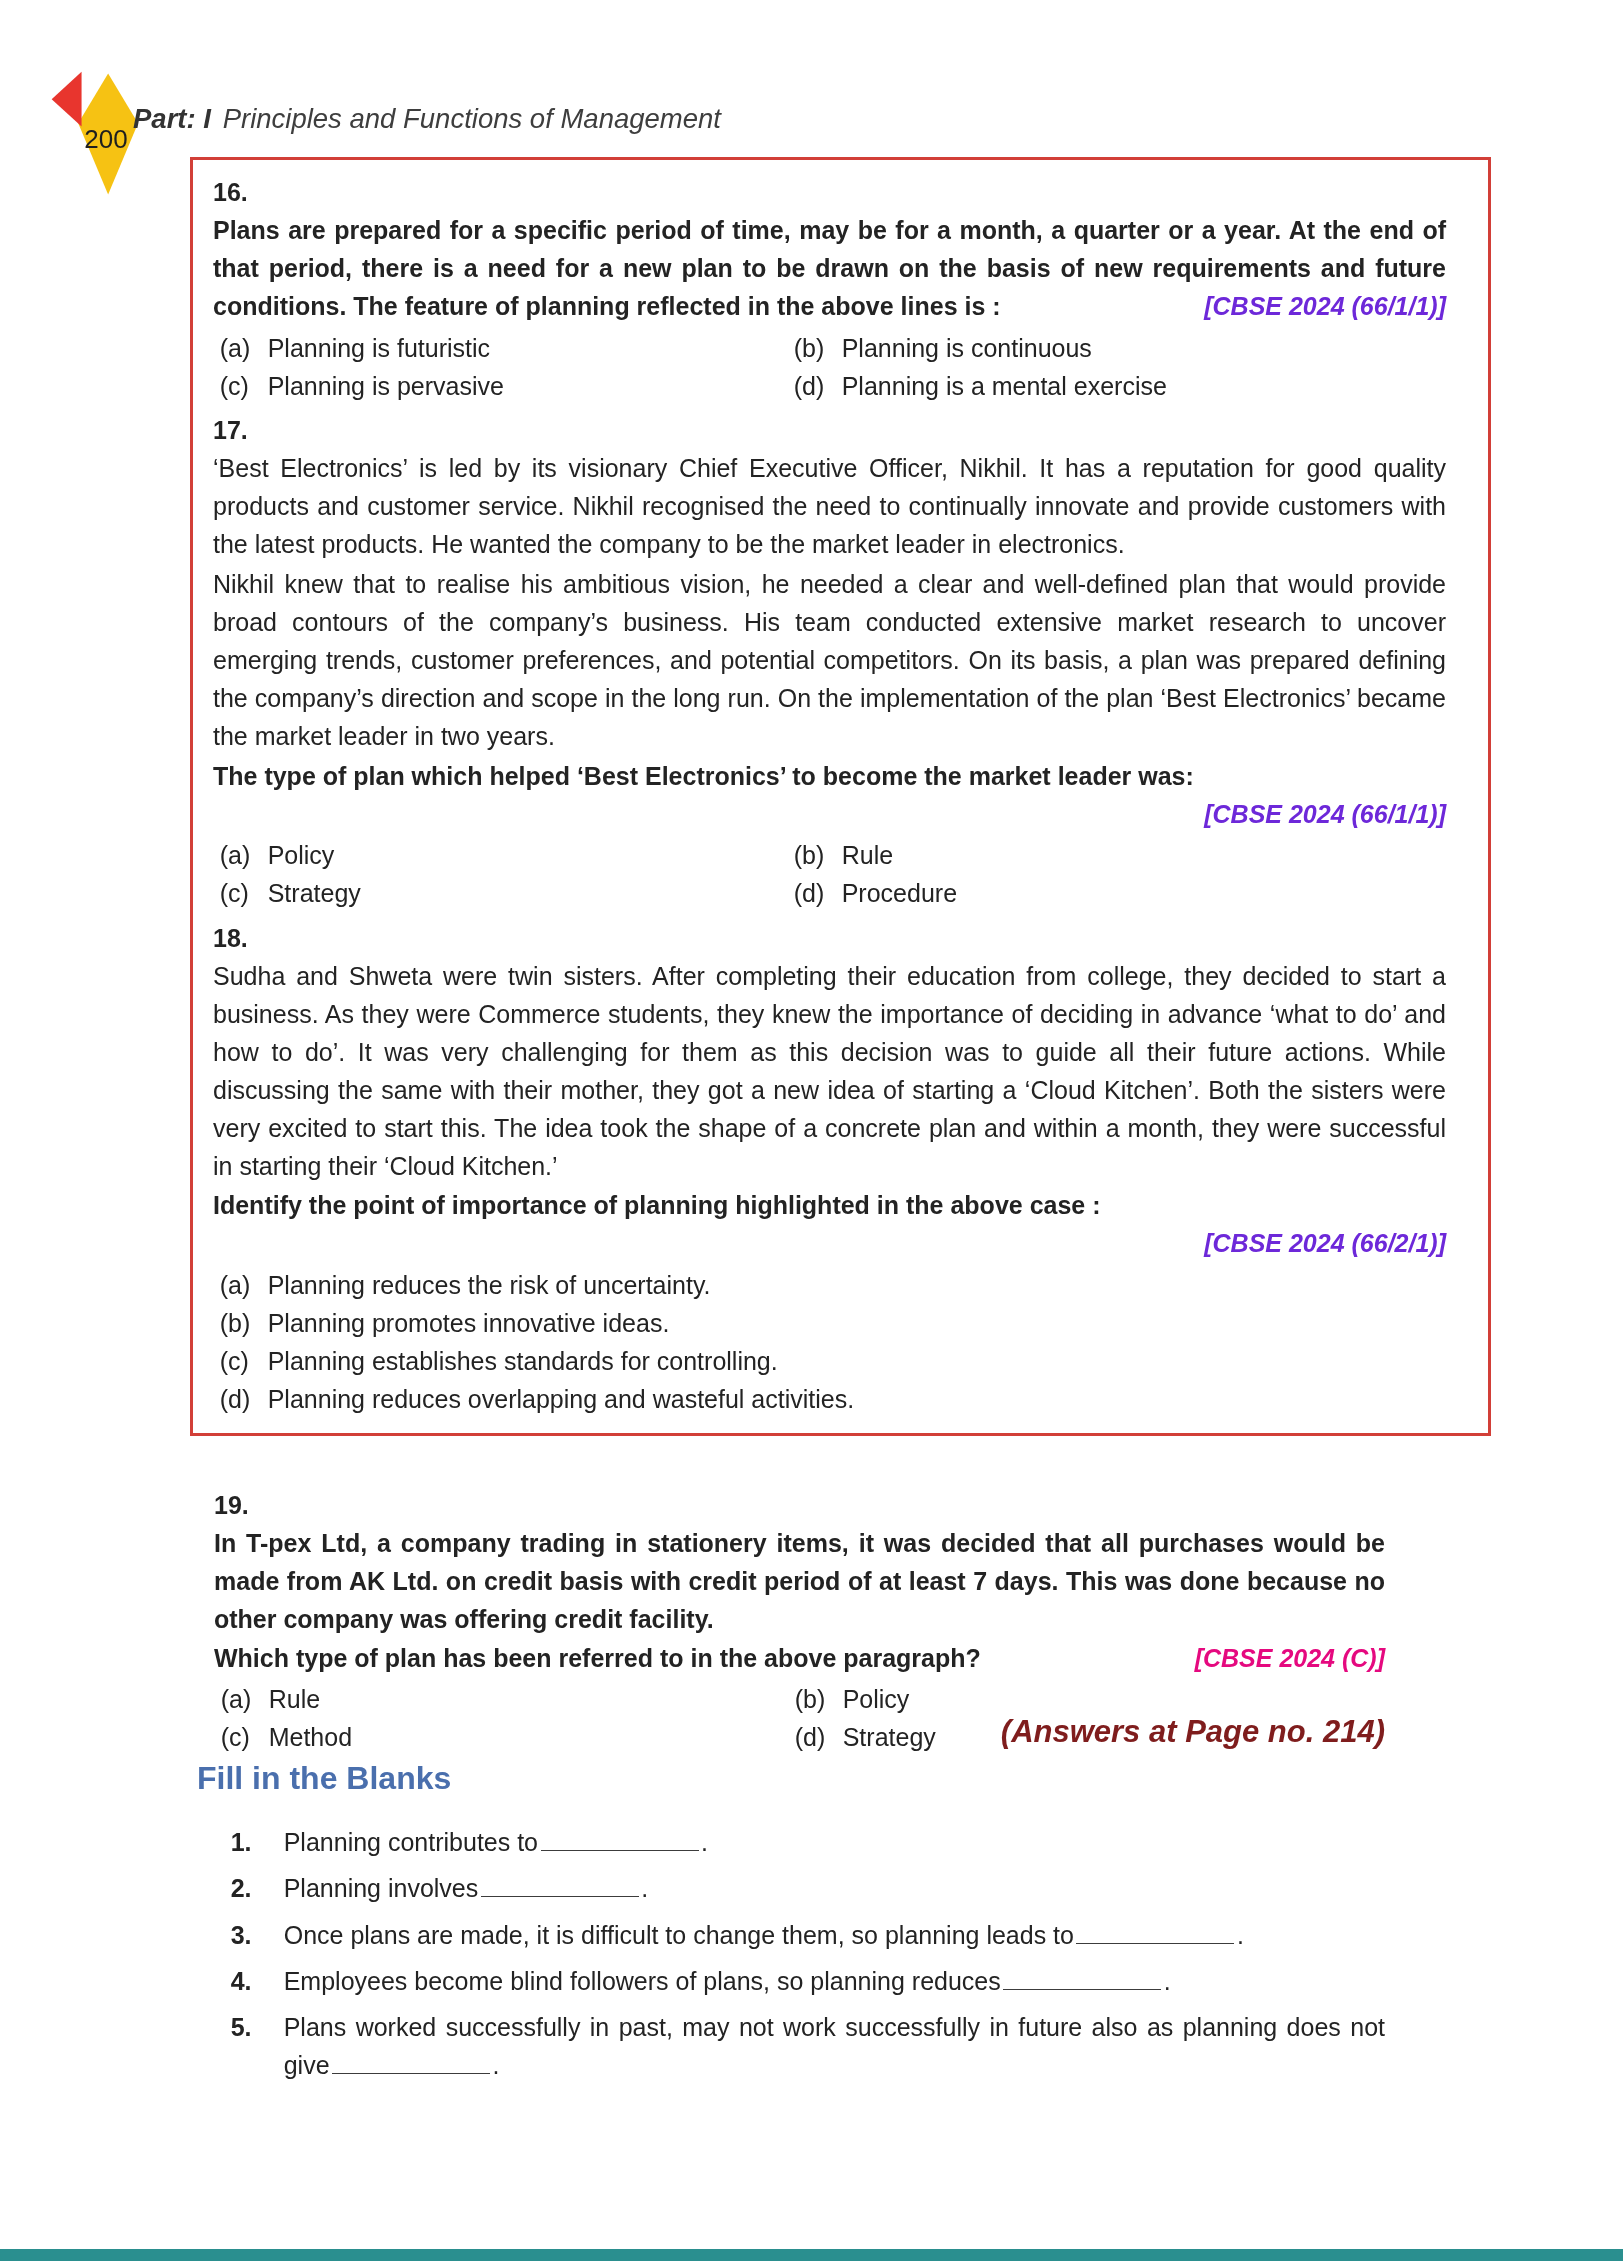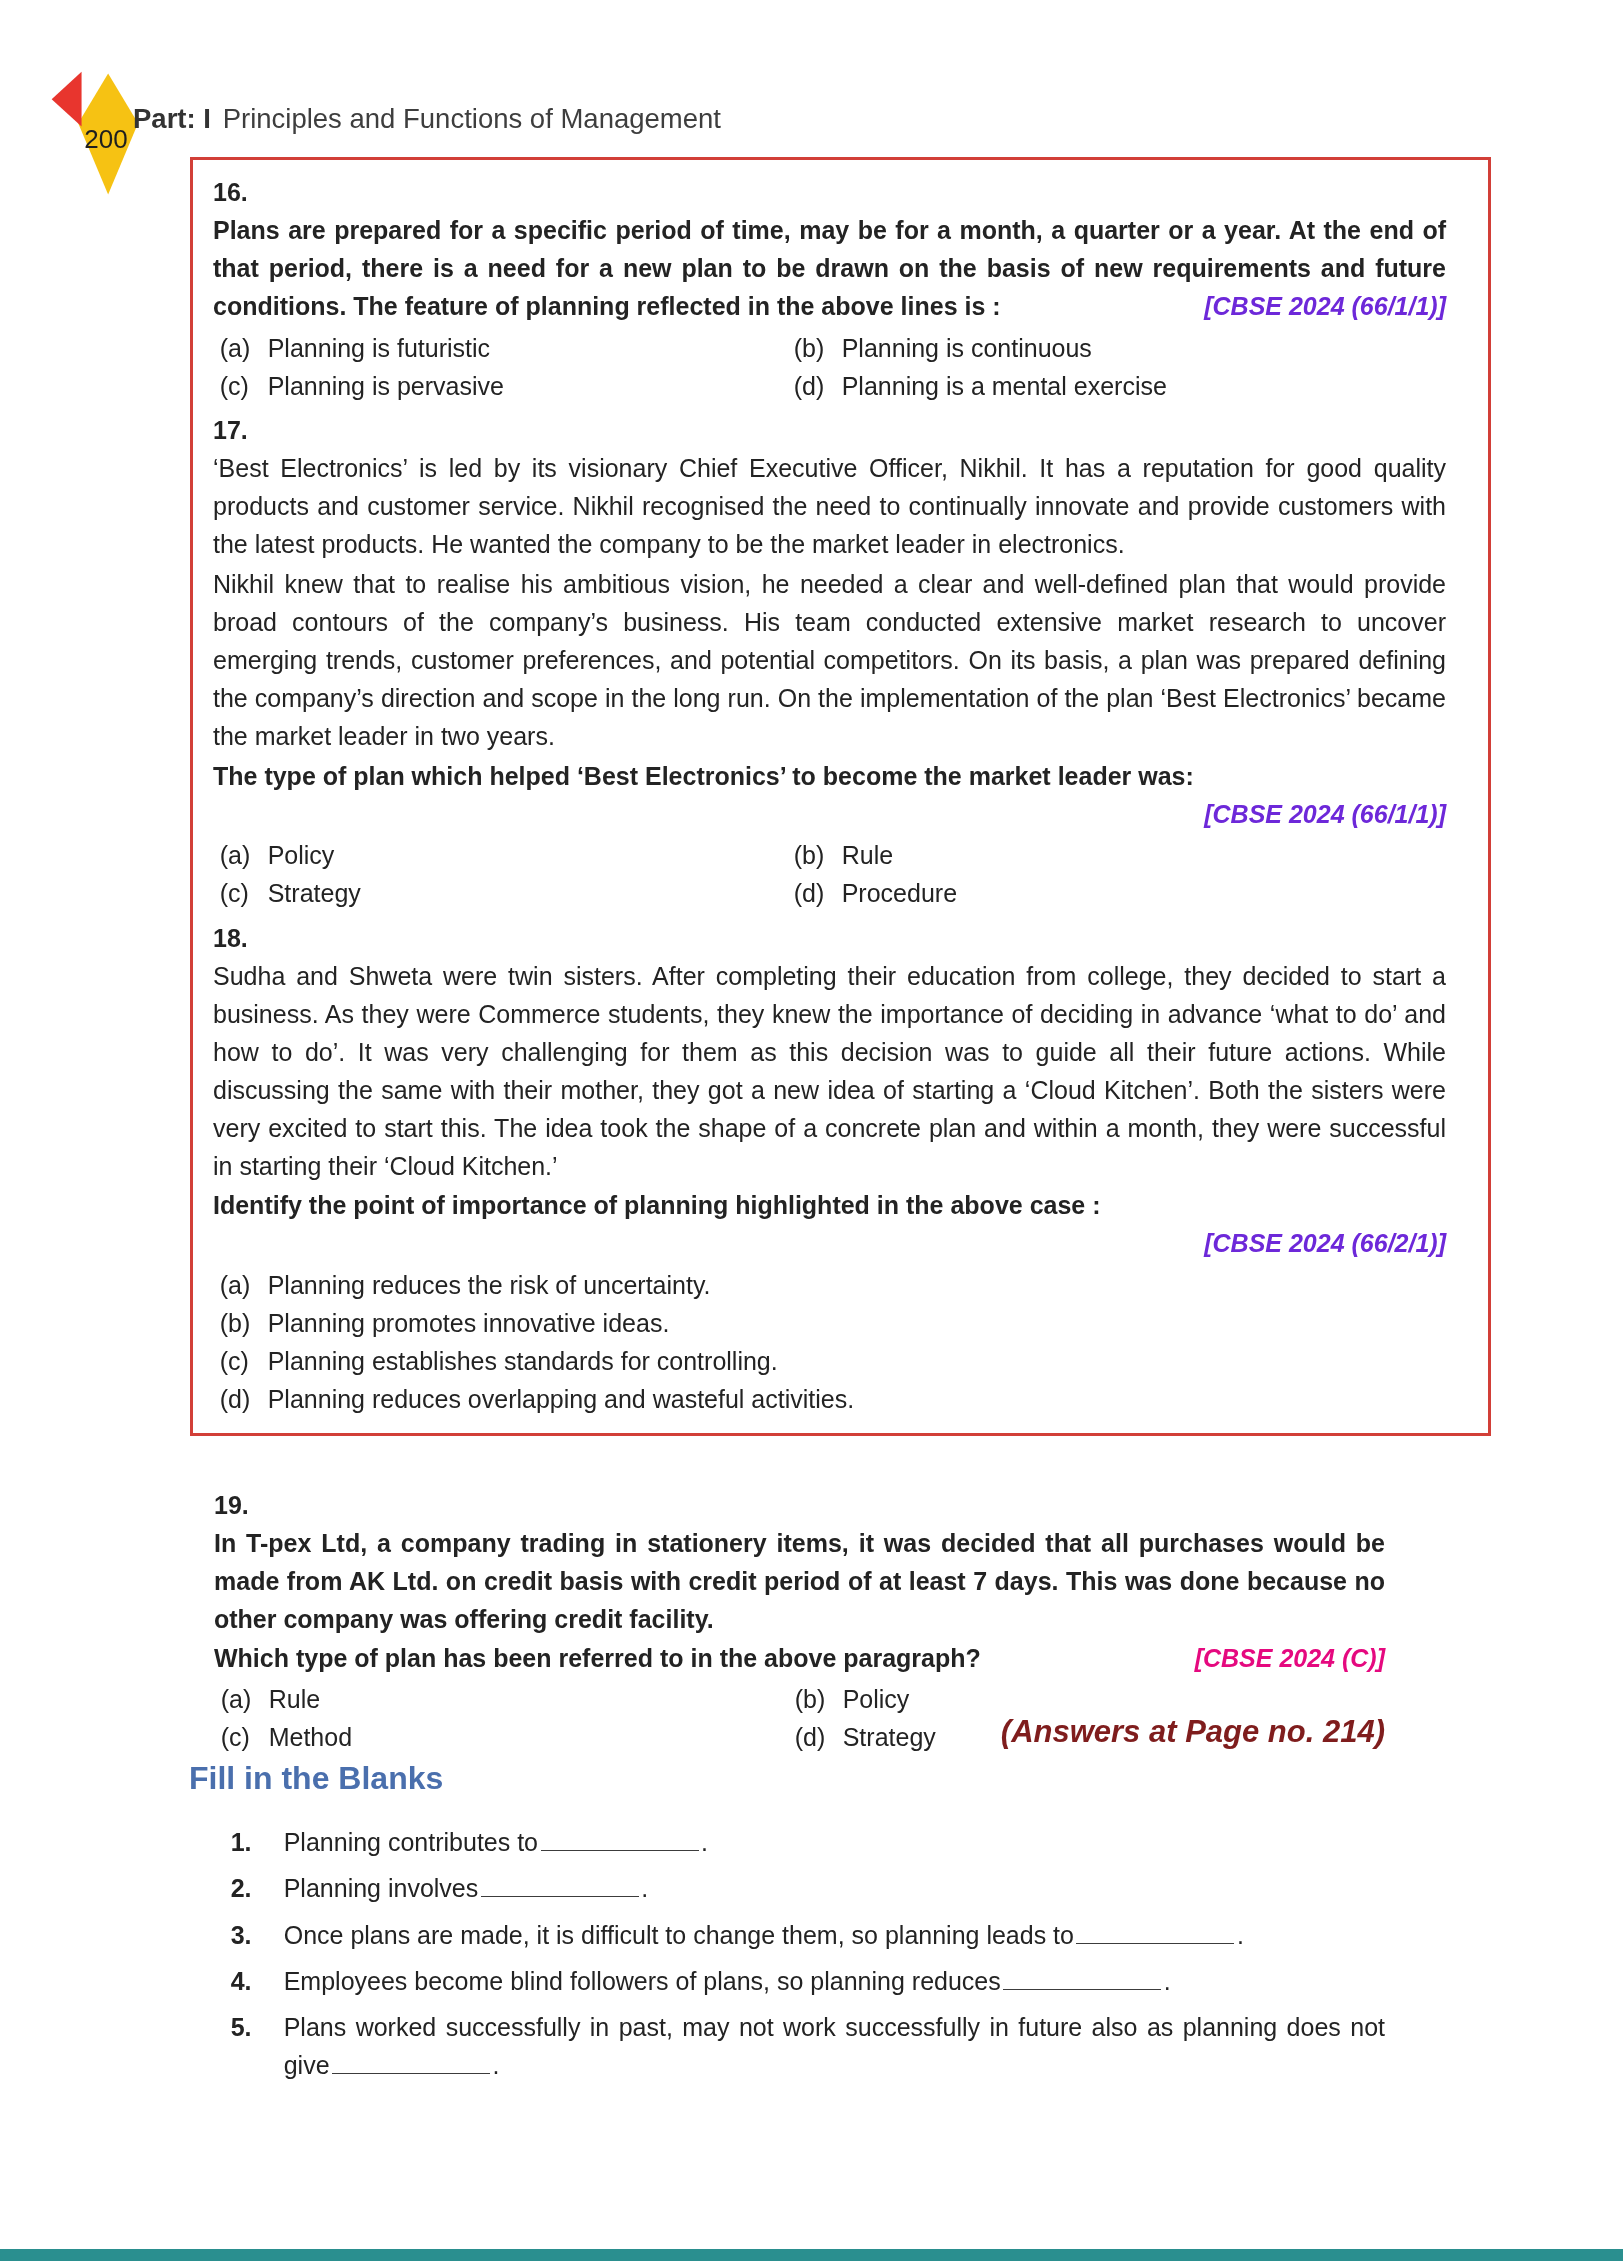--- a/index.html
+++ b/index.html
@@ -8,21 +8,21 @@
     width:1623px; height:2261px;
     background:#ffffff;
     font-family:"Liberation Sans", sans-serif;
     color:#232323;
     overflow:hidden;
   }
   
   .logo { position:absolute; left:50px; top:68px; }
   .header-text {
     position:absolute; left:133px; top:103px;
-    font-size:27.5px; color:#3e3e3e; white-space:nowrap;
+    font-size:27.5px; color:#3e3e3e; white-space:nowrap;font-style:italic;
   }
   .header-text .part { font-weight:bold; color:#333; }
   .header-text .title { margin-left:11.7px; }
   .logo-num {
     position:absolute; left:70px; top:124px; width:72px;
     text-align:center; font-size:26px; color:#1f1f1f;
   }
   
   .qbox {
     position:absolute; left:190px; top:157px;
@@ -51,21 +51,21 @@
   
   .q19 { position:absolute; left:214px; top:1486px; width:1171px; }
   .qline { display:flex; justify-content:space-between; align-items:baseline; margin-top:1px; }
   .answers-note {
     position:absolute; left:214px; top:1714px; width:1171px;
     text-align:right; font-weight:bold; font-style:italic;
     color:#7f1d1d; font-size:31px;
   }
   
   .fib-heading {
-    position:absolute; left:189px; top:1760px;
+    position:absolute; left:197px; top:1760px;
     font-size:32px; font-weight:bold; color:#4a6fad;
   }
   .fib-list { position:absolute; left:214px; top:1823px; width:1171px; }
   .fib-item { display:flex; margin-bottom:8.3px; font-size:25px; line-height:38px; }
   .fib-num { flex:none; width:53px; padding-left:16.7px; font-weight:bold; }
   .fib-text { flex:1; text-align:justify; }
   .blank {
     display:inline-block; width:158px; height:13.3px;
     border-bottom:1.7px solid #3c3c3c; margin:0 2.5px;
   }

